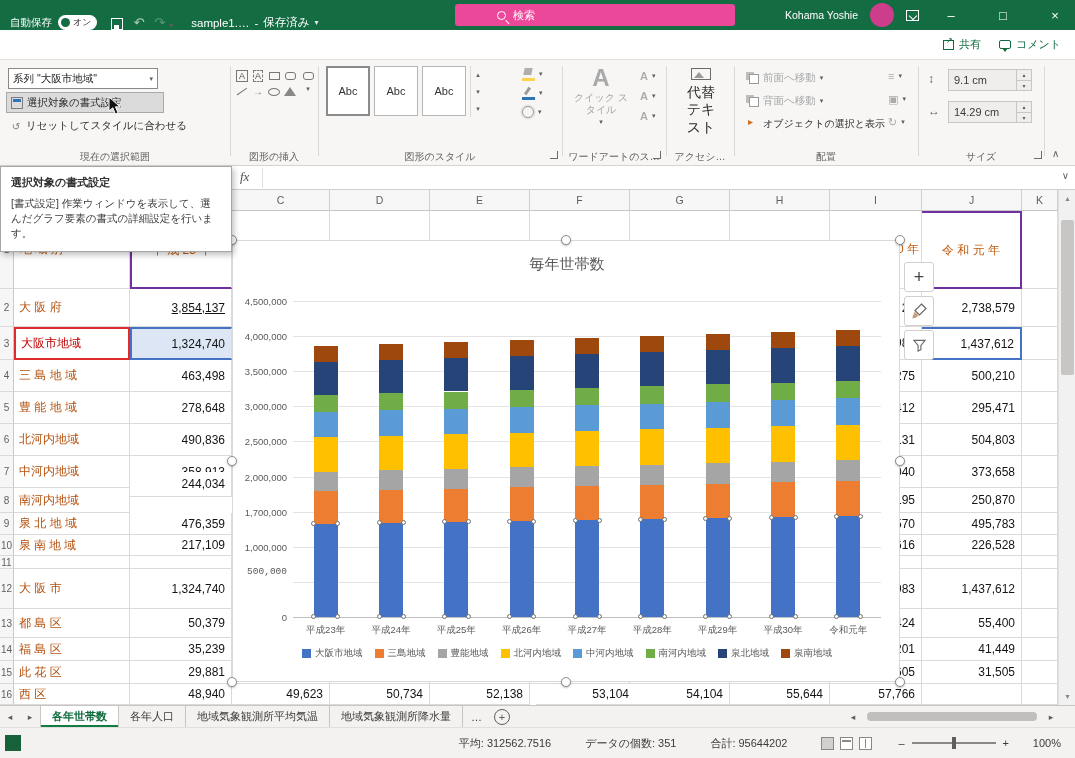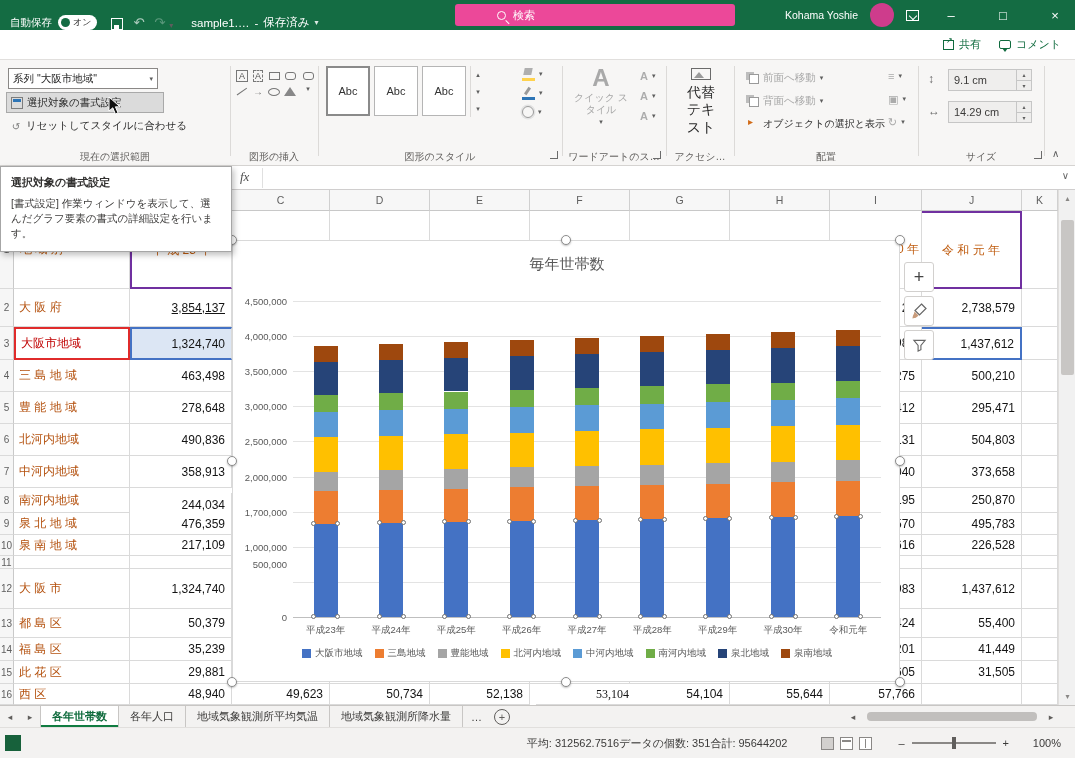--- a/index.html
+++ b/index.html
@@ -147,21 +147,21 @@
   .sheet-tab.active{background:#fff;color:#0E6B3C;font-weight:bold}
   .sheet-tab.active::after{content:"";position:absolute;left:0;right:0;bottom:0;height:2px;background:#107C41}
   .st-overflow{display:flex;align-items:center;padding:0 8px;font-size:11px;color:#3B3A39}
   .st-plus{width:16px;height:16px;border-radius:50%;border:1px solid #605E5C;color:#605E5C;display:flex;align-items:center;justify-content:center;font-size:11px;align-self:center;margin-left:4px}
   .hscroll{margin-left:auto;display:flex;align-items:center;padding-right:14px;gap:4px}
   .hs-thumb{width:170px;height:9px;background:#C1BFBD;border-radius:4px}
 
   
   #statusbar{left:0;top:727px;width:1075px;height:31px;background:#F3F2F1;border-top:1px solid #E1DFDD;display:flex;align-items:center;font-size:11px;color:#3B3A39;z-index:30}
   .sb-green{width:16px;height:16px;background:#17613B;margin-left:5px}
-  .sb-stat{white-space:nowrap}
+  .sb-stat{margin-left:34px;white-space:nowrap}
   .sb-stat.first{margin-left:auto}
   .viewics{display:flex;gap:6px;margin-left:34px}
   .vic{width:13px;height:13px;border:1px solid #8A8886;background:#fff;position:relative}
   .vic.sel{background:#D2D0CE}
   .vic.v2::after{content:"";position:absolute;left:1px;right:1px;top:2px;height:2px;background:#8A8886}
   .vic.v3::after{content:"";position:absolute;left:5px;top:1px;bottom:1px;width:1px;background:#8A8886}
   .zoom{display:flex;align-items:center;gap:7px;margin-left:26px}
   .z-track{width:84px;height:2px;background:#8A8886;position:relative}
   .z-thumb{position:absolute;left:40px;top:-5px;width:4px;height:12px;background:#605E5C}
   .z-pct{margin-left:16px;margin-right:14px;width:36px;text-align:right}
@@ -471,21 +471,21 @@
         <div class="cell " style="left: 330px; top: 266px; width: 100px; height: 32px;"></div>
         <div class="cell " style="left: 430px; top: 266px; width: 100px; height: 32px;"></div>
         <div class="cell " style="left: 530px; top: 266px; width: 100px; height: 32px;"></div>
         <div class="cell " style="left: 630px; top: 266px; width: 100px; height: 32px;"></div>
         <div class="cell " style="left: 730px; top: 266px; width: 100px; height: 32px;"></div>
         <div class="cell val" style="left: 830px; top: 266px; width: 92px; height: 32px;">040</div>
         <div class="cell val" style="left: 922px; top: 266px; width: 100px; height: 32px;">373,658</div>
         <div class="cell " style="left: 1022px; top: 266px; width: 36px; height: 32px;"></div>
         <div class="cell num" style="left: 0px; top: 298px; width: 14px; height: 25px;">8</div>
         <div class="cell name" style="left: 14px; top: 298px; width: 116px; height: 25px;">南河内地域</div>
-        <div class="cell val" style="left: 130px; top: 282px; width: 102px; height: 25px; margin-top: 21px;">244,034</div>
+        <div class="cell val" style="left: 130px; top: 282px; width: 102px; height: 25px;">244,034</div>
         <div class="cell " style="left: 232px; top: 298px; width: 98px; height: 25px;"></div>
         <div class="cell " style="left: 330px; top: 298px; width: 100px; height: 25px;"></div>
         <div class="cell " style="left: 430px; top: 298px; width: 100px; height: 25px;"></div>
         <div class="cell " style="left: 530px; top: 298px; width: 100px; height: 25px;"></div>
         <div class="cell " style="left: 630px; top: 298px; width: 100px; height: 25px;"></div>
         <div class="cell " style="left: 730px; top: 298px; width: 100px; height: 25px;"></div>
         <div class="cell val" style="left: 830px; top: 298px; width: 92px; height: 25px;">195</div>
         <div class="cell val" style="left: 922px; top: 298px; width: 100px; height: 25px;">250,870</div>
         <div class="cell " style="left: 1022px; top: 298px; width: 36px; height: 25px;"></div>
         <div class="cell num" style="left: 0px; top: 323px; width: 14px; height: 22px;">9</div>
@@ -494,21 +494,21 @@
         <div class="cell " style="left: 232px; top: 323px; width: 98px; height: 22px;"></div>
         <div class="cell " style="left: 330px; top: 323px; width: 100px; height: 22px;"></div>
         <div class="cell " style="left: 430px; top: 323px; width: 100px; height: 22px;"></div>
         <div class="cell " style="left: 530px; top: 323px; width: 100px; height: 22px;"></div>
         <div class="cell " style="left: 630px; top: 323px; width: 100px; height: 22px;"></div>
         <div class="cell " style="left: 730px; top: 323px; width: 100px; height: 22px;"></div>
         <div class="cell val" style="left: 830px; top: 323px; width: 92px; height: 22px;">570</div>
         <div class="cell val" style="left: 922px; top: 323px; width: 100px; height: 22px;">495,783</div>
         <div class="cell " style="left: 1022px; top: 323px; width: 36px; height: 22px;"></div>
         <div class="cell num" style="left: 0px; top: 345px; width: 14px; height: 21px;">10</div>
-        <div class="cell name" style="left: 14px; top: 345px; width: 116px; height: 21px;">泉 南 地 域</div>
+        <div class="cell name" style="left: 14px; top: 345px; width: 116px; height: 21px; font-family: Liberation Serif, serif;">泉 南 地 域</div>
         <div class="cell val" style="left: 130px; top: 345px; width: 102px; height: 21px;">217,109</div>
         <div class="cell " style="left: 232px; top: 345px; width: 98px; height: 21px;"></div>
         <div class="cell " style="left: 330px; top: 345px; width: 100px; height: 21px;"></div>
         <div class="cell " style="left: 430px; top: 345px; width: 100px; height: 21px;"></div>
         <div class="cell " style="left: 530px; top: 345px; width: 100px; height: 21px;"></div>
         <div class="cell " style="left: 630px; top: 345px; width: 100px; height: 21px;"></div>
         <div class="cell " style="left: 730px; top: 345px; width: 100px; height: 21px;"></div>
         <div class="cell val" style="left: 830px; top: 345px; width: 92px; height: 21px;">616</div>
         <div class="cell val" style="left: 922px; top: 345px; width: 100px; height: 21px;">226,528</div>
         <div class="cell " style="left: 1022px; top: 345px; width: 36px; height: 21px;"></div>
@@ -571,21 +571,21 @@
         <div class="cell " style="left: 730px; top: 471px; width: 100px; height: 23px;"></div>
         <div class="cell val" style="left: 830px; top: 471px; width: 92px; height: 23px;">605</div>
         <div class="cell val" style="left: 922px; top: 471px; width: 100px; height: 23px;">31,505</div>
         <div class="cell " style="left: 1022px; top: 471px; width: 36px; height: 23px;"></div>
         <div class="cell num" style="left: 0px; top: 494px; width: 14px; height: 21px;">16</div>
         <div class="cell name" style="left: 14px; top: 494px; width: 116px; height: 21px;">西 区</div>
         <div class="cell val" style="left: 130px; top: 494px; width: 102px; height: 21px;">48,940</div>
         <div class="cell val" style="left: 232px; top: 494px; width: 98px; height: 21px;">49,623</div>
         <div class="cell val" style="left: 330px; top: 494px; width: 100px; height: 21px;">50,734</div>
         <div class="cell val" style="left: 430px; top: 494px; width: 100px; height: 21px;">52,138</div>
-        <div class="cell val" style="left: 536px; top: 494px; width: 100px; height: 21px; font-family: Liberation Serif, serif;">53,104</div>
+        <div class="cell val" style="left: 536px; top: 494px; width: 100px; height: 21px;">53,104</div>
         <div class="cell val" style="left: 630px; top: 494px; width: 100px; height: 21px;">54,104</div>
         <div class="cell val" style="left: 730px; top: 494px; width: 100px; height: 21px;">55,644</div>
         <div class="cell val" style="left: 830px; top: 494px; width: 92px; height: 21px;">57,766</div>
         <div class="cell val" style="left: 922px; top: 494px; width: 100px; height: 21px;"></div>
         <div class="cell " style="left: 1022px; top: 494px; width: 36px; height: 21px;"></div>
       </div>
   </div>
 
   <div id="vscroll" class="abs">
     <span class="arr" style="top:0">▴</span>
@@ -625,21 +625,21 @@
           <span class="lg-sq" style="background: rgb(38, 68, 120);"></span>
           <span>泉北地域</span>
         </span>
         <span class="lg-item">
           <span class="lg-sq" style="background: rgb(158, 72, 14);"></span>
           <span>泉南地域</span>
         </span>
       </div>
   <div class="ytick" style="top: 371px;">0</div>
       <div class="gridline" style="top: 340.889px;"></div>
-      <div class="ytick" style="top: 318px;">500,000</div>
+      <div class="ytick" style="top: 325px; font-family: Liberation Mono, monospace;">500,000</div>
       <div class="gridline" style="top: 305.778px;"></div>
       <div class="ytick" style="top: 300.778px;">1,000,000</div>
       <div class="gridline" style="top: 270.667px;"></div>
       <div class="ytick" style="top: 265.667px;">1,700,000</div>
       <div class="gridline" style="top: 235.556px;"></div>
       <div class="ytick" style="top: 230.556px;">2,000,000</div>
       <div class="gridline" style="top: 200.444px;"></div>
       <div class="ytick" style="top: 195.444px;">2,500,000</div>
       <div class="gridline" style="top: 165.333px;"></div>
       <div class="ytick" style="top: 160.333px;">3,000,000</div>

